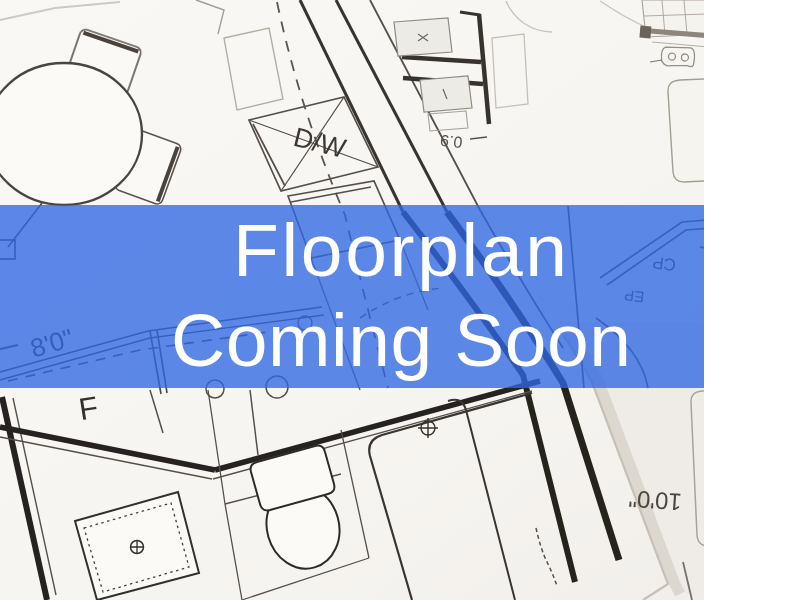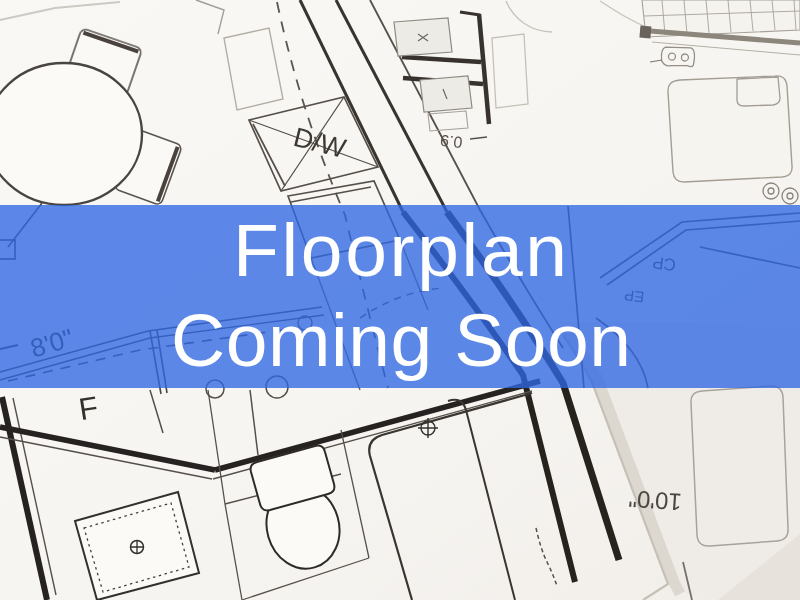--- a/index.html
+++ b/index.html
@@ -1,16 +1,16 @@
 <!DOCTYPE html>
 <html><head>
 <meta charset="utf-8">
 <style>
   html,body{margin:0;padding:0;background:#fff;}
-  .page{position:relative;width:800px;height:600px;overflow:hidden;
+  .page{position:relative;width:704px;height:600px;overflow:hidden;
         font-family:"Liberation Sans", sans-serif;}
   svg{display:block;}
 </style>
 </head>
 <body>
 <div class="page">
 <svg width="800" height="600" viewBox="0 0 800 600">
   <defs>
     <linearGradient id="paper" x1="0" y1="0" x2="1" y2="1">
       <stop offset="0" stop-color="#faf8f5"></stop>

